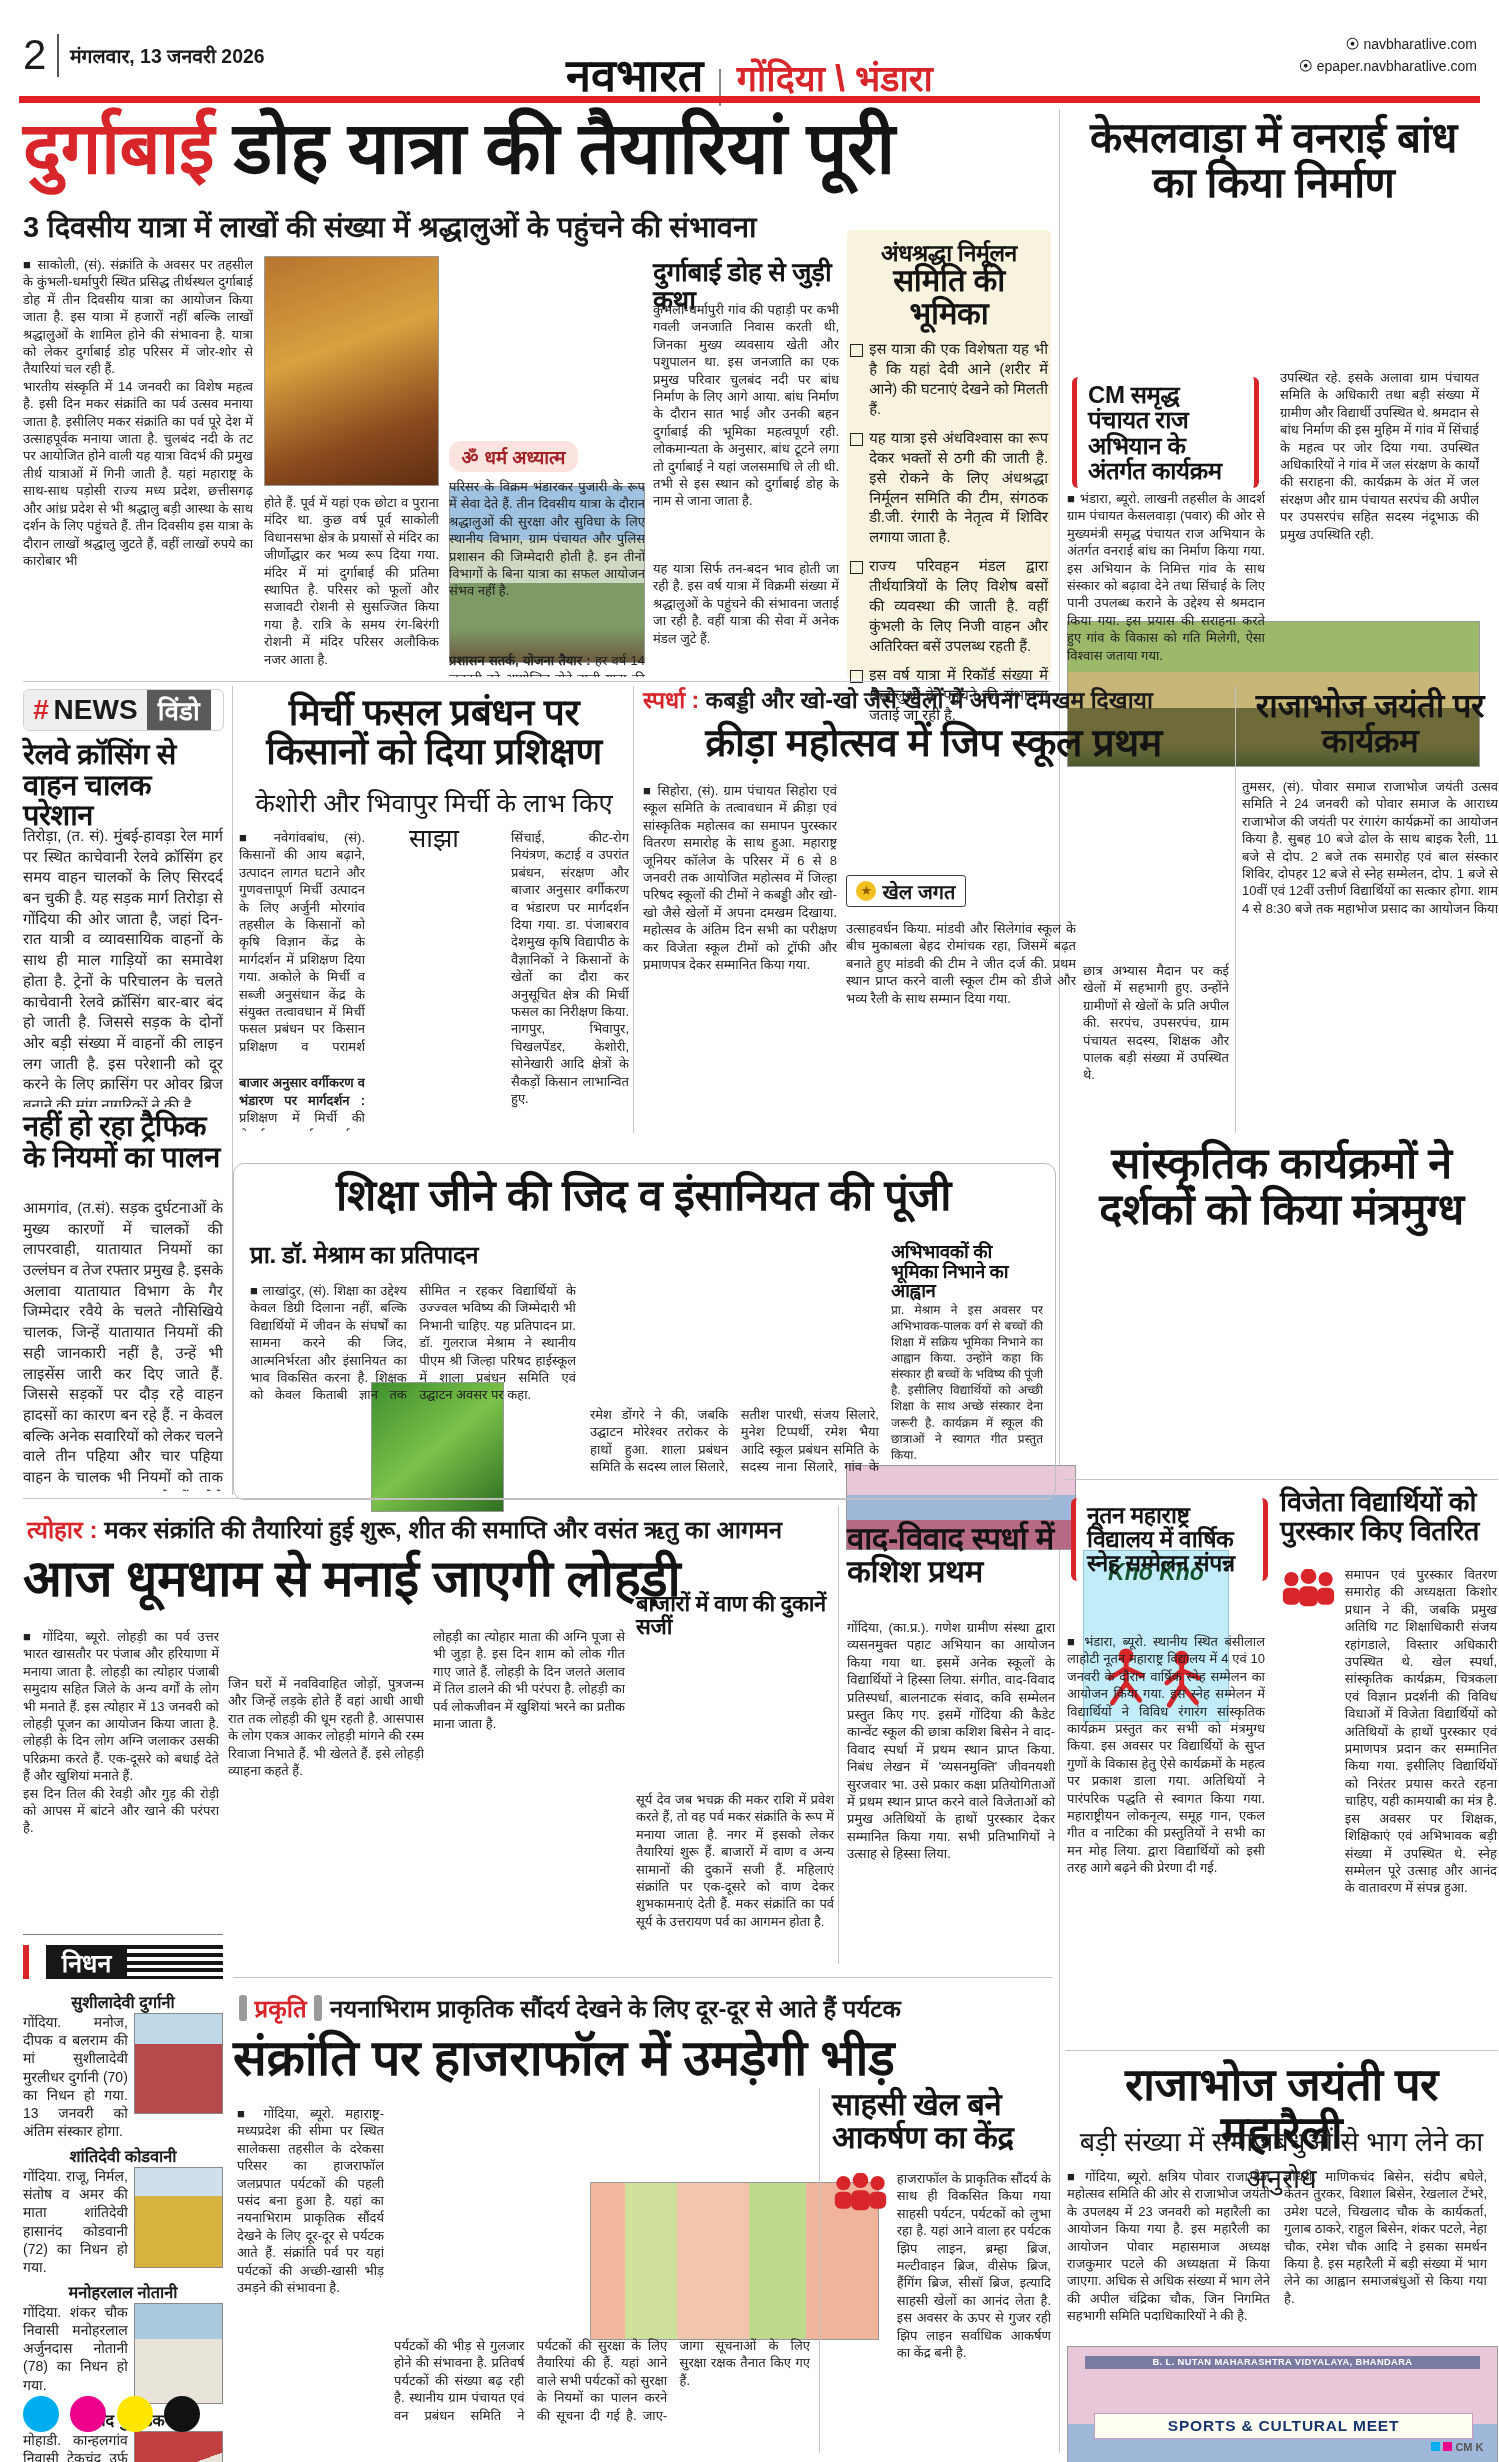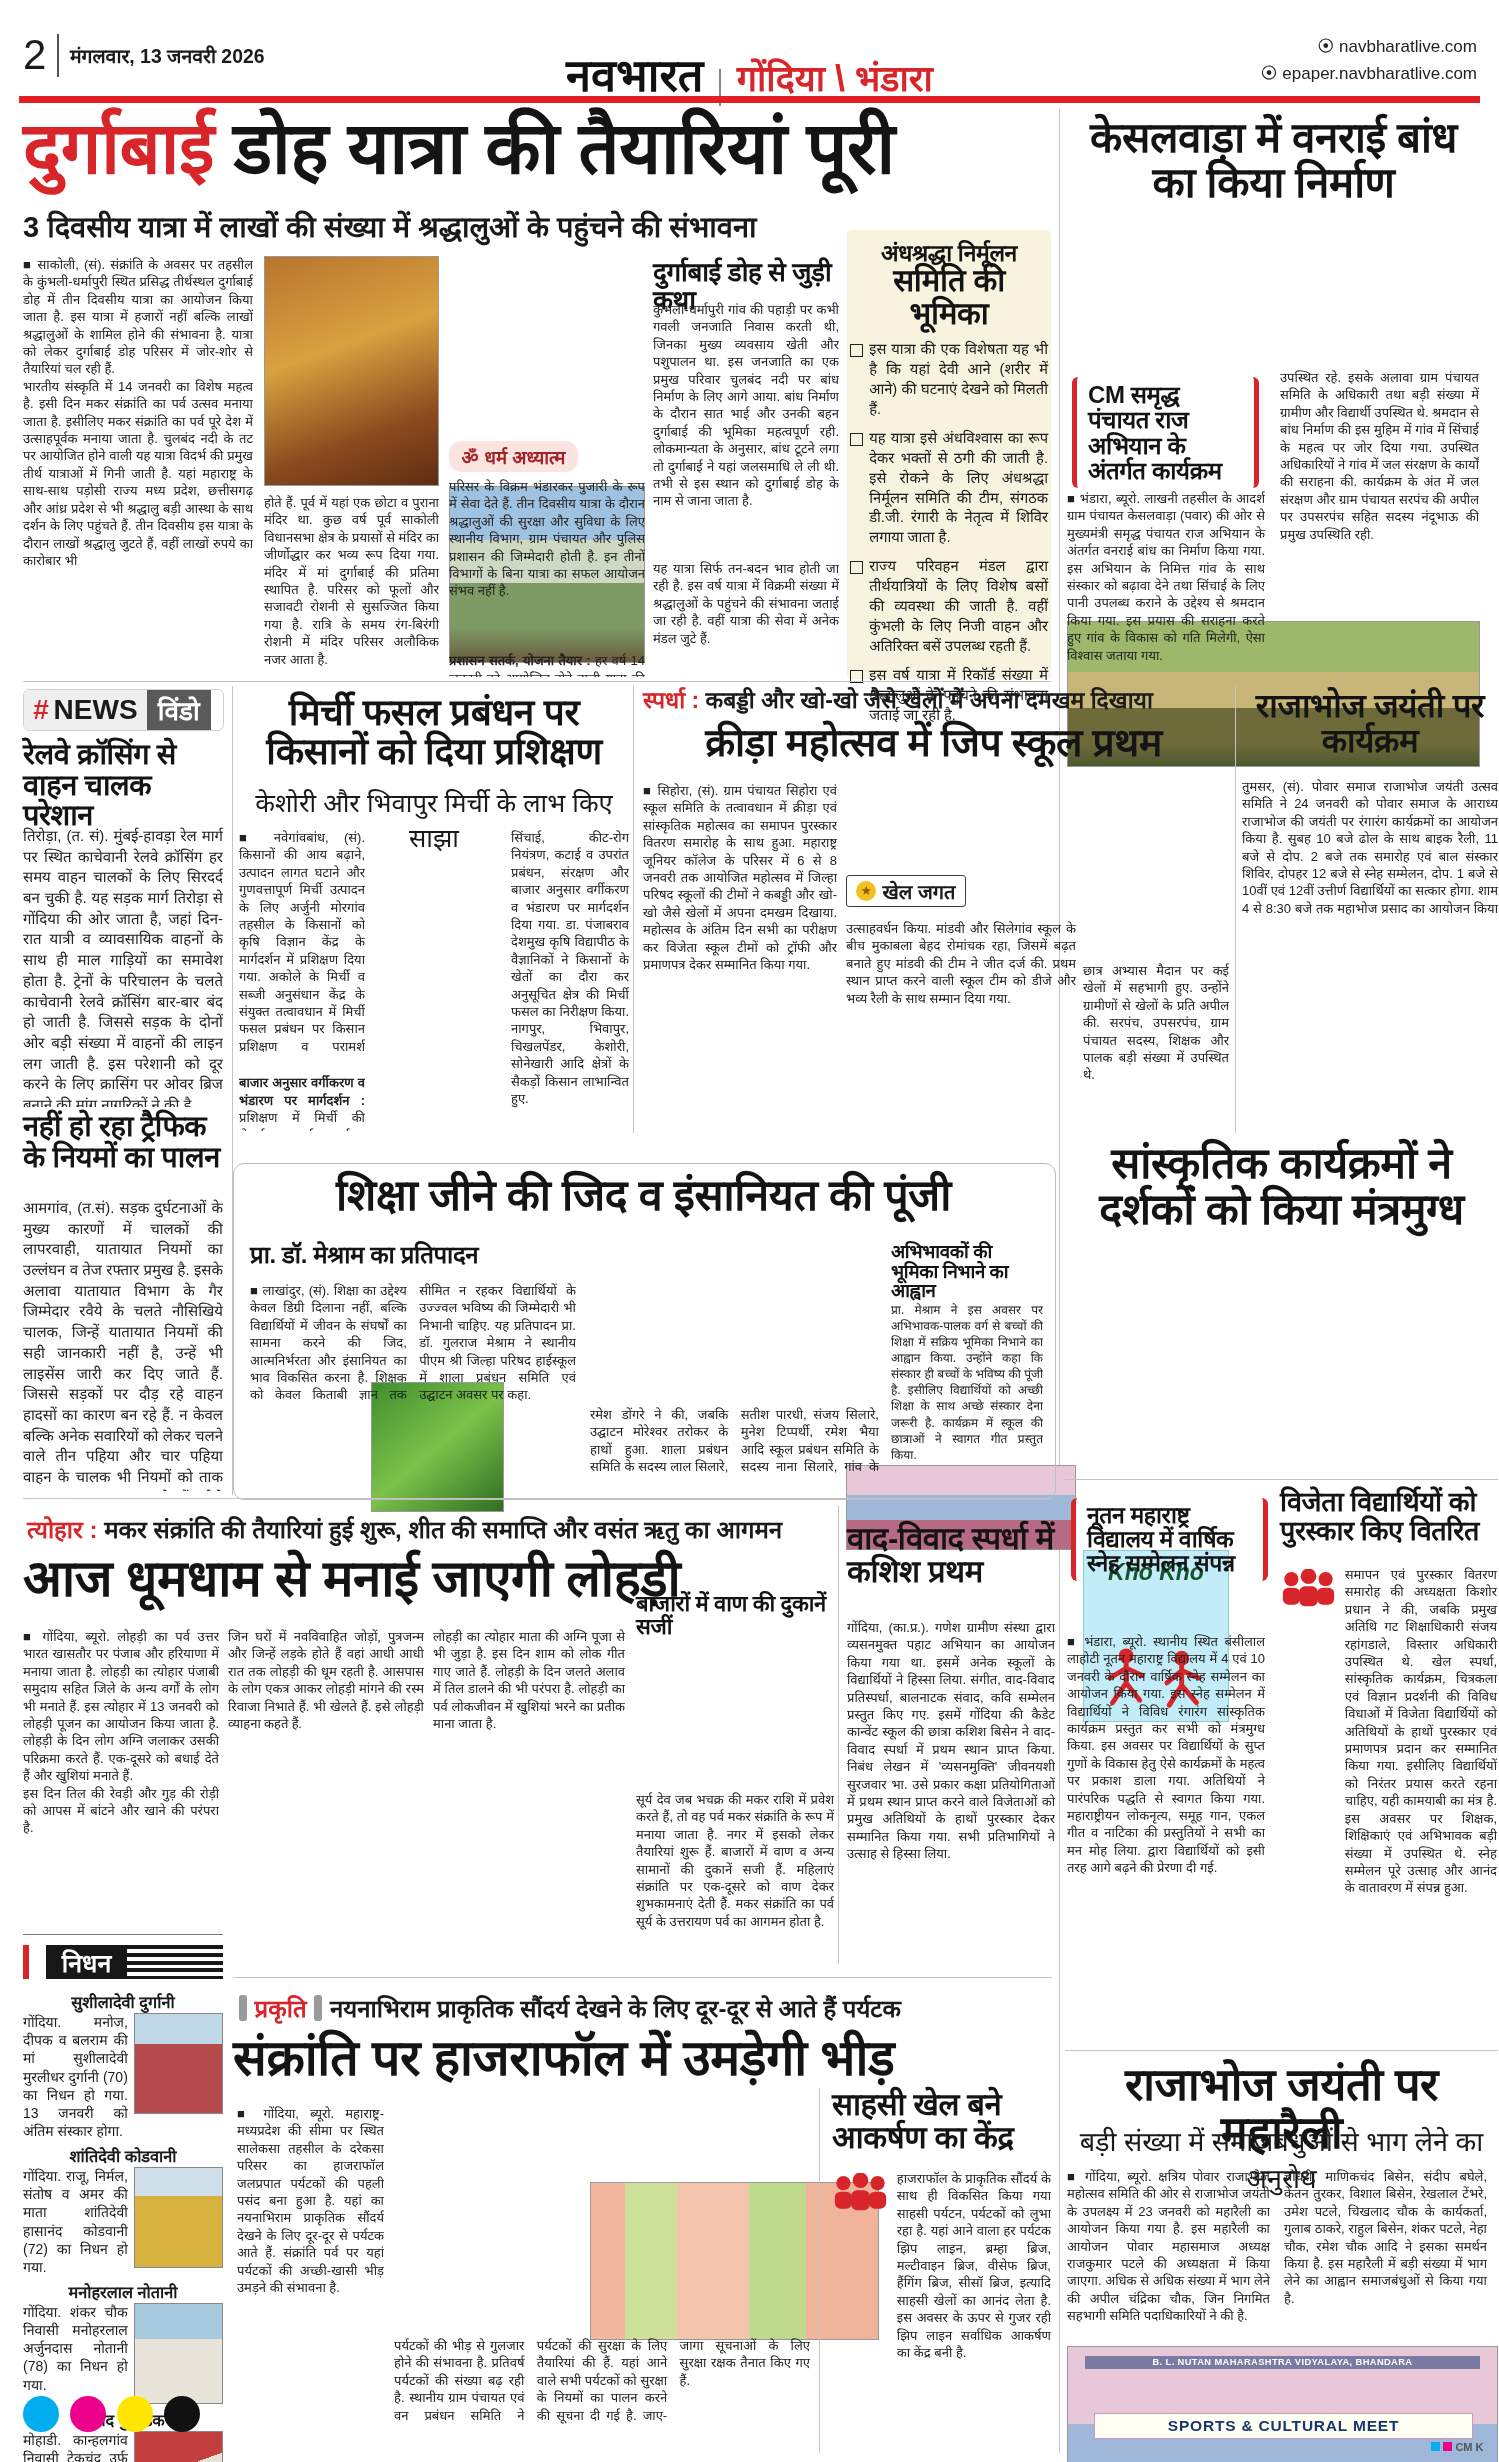--- a/index.html
+++ b/index.html
@@ -60,21 +60,21 @@
   <div class="abs" style="left:23px;top:31px;display:flex;align-items:center;gap:11px;">
     <span style="font-size:42px;font-weight:400;">2</span>
     <span style="width:1.6px;height:43px;background:#555;"></span>
     <span style="font-size:19.4px;font-weight:700;">मंगलवार, 13 जनवरी 2026</span>
   </div>
   <div class="abs" style="left:0;top:43px;width:1499px;text-align:center;">
     <span style="font-size:45px;font-weight:800;color:#111;">नवभारत</span>
     <span style="display:inline-block;width:1.6px;height:37px;background:#888;vertical-align:middle;margin:0 12.4px;"></span>
     <span style="font-size:36px;font-weight:800;color:#d8252a;">गोंदिया \ भंडारा</span>
   </div>
-  <div class="abs" style="right:22px;top:33px;text-align:right;font-size:17px;line-height:1.6;color:#222;">
+  <div class="abs" style="right:22px;top:33px;text-align:right;font-size:14px;line-height:1.6;color:#222;">
     <div><span>⦿</span> <span>navbharatlive.com</span></div>
     <div><span>⦿</span> <span>epaper.navbharatlive.com</span></div>
   </div>
   <div class="abs" style="left:19.4px;top:96px;width:1461px;height:7px;background:#e31e24;"></div>
 
   <div class="abs hl" style="left:23px;top:110px;width:1032px;font-size:72px;">
     <span class="red">दुर्गाबाई</span><span> डोह यात्रा की तैयारियां पूरी</span>
   </div>
   <div class="abs sub" style="left:23px;top:206px;width:819px;font-size:29px;">3 दिवसीय यात्रा में लाखों की संख्या में श्रद्धालुओं के पहुंचने की संभावना</div>
 
@@ -222,21 +222,21 @@
   </div>
 
   <div class="abs hline" style="left:23px;top:1498px;width:1028px;"></div>
   <div class="abs kicker" style="left:27px;top:1512px;width:807px;font-size:24px;">
     <span class="red">त्योहार :</span>
     <span>मकर संक्रांति की तैयारियां हुई शुरू, शीत की समाप्ति और वसंत ऋतु का आगमन</span>
   </div>
   <div class="abs hl" style="left:23px;top:1552px;width:813px;font-size:51px;">आज धूमधाम से मनाई जाएगी लोहड़ी</div>
   <div class="abs body" style="left:23px;top:1628px;width:196px;height:335px;">■ गोंदिया, ब्यूरो. लोहड़ी का पर्व उत्तर भारत खासतौर पर पंजाब और हरियाणा में मनाया जाता है. लोहड़ी का त्योहार पंजाबी समुदाय सहित जिले के अन्य वर्गों के लोग भी मनाते हैं. इस त्योहार में 13 जनवरी को लोहड़ी पूजन का आयोजन किया जाता है. लोहड़ी के दिन लोग अग्नि जलाकर उसकी परिक्रमा करते हैं. एक-दूसरे को बधाई देते हैं और खुशियां मनाते हैं.
 इस दिन तिल की रेवड़ी और गुड़ की रोड़ी को आपस में बांटने और खाने की परंपरा है.</div>
-  <div class="abs body" style="left:228px;top:1628px;width:196px;height:335px;font-family:Liberation Serif, serif;">जिन घरों में नवविवाहित जोड़ों, पुत्रजन्म और जिन्हें लड़के होते हैं वहां आधी आधी रात तक लोहड़ी की धूम रहती है. आसपास के लोग एकत्र आकर लोहड़ी मांगने की रस्म रिवाजा निभाते हैं. भी खेलते हैं. इसे लोहड़ी व्याहना कहते हैं.</div>
+  <div class="abs body" style="left:228px;top:1675px;width:196px;height:335px;">जिन घरों में नवविवाहित जोड़ों, पुत्रजन्म और जिन्हें लड़के होते हैं वहां आधी आधी रात तक लोहड़ी की धूम रहती है. आसपास के लोग एकत्र आकर लोहड़ी मांगने की रस्म रिवाजा निभाते हैं. भी खेलते हैं. इसे लोहड़ी व्याहना कहते हैं.</div>
   <div class="abs body" style="left:433px;top:1628px;width:192px;height:335px;">लोहड़ी का त्योहार माता की अग्नि पूजा से भी जुड़ा है. इस दिन शाम को लोक गीत गाए जाते हैं. लोहड़ी के दिन जलते अलाव में तिल डालने की भी परंपरा है. लोहड़ी का पर्व लोकजीवन में खुशियां भरने का प्रतीक माना जाता है.</div>
   <div class="abs hl" style="left:636px;top:1592px;width:198px;font-size:22px;">बाजारों में वाण की दुकानें सजीं</div>
 
   <div class="abs body" style="left:636px;top:1791px;width:198px;height:172px;">सूर्य देव जब भचक्र की मकर राशि में प्रवेश करते हैं, तो वह पर्व मकर संक्रांति के रूप में मनाया जाता है. नगर में इसको लेकर तैयारियां शुरू हैं. बाजारों में वाण व अन्य सामानों की दुकानें सजी हैं. महिलाएं संक्रांति पर एक-दूसरे को वाण देकर शुभकामनाएं देती हैं. मकर संक्रांति का पर्व सूर्य के उत्तरायण पर्व का आगमन होता है.</div>
 
   <div class="abs vline" style="left:838px;top:1506px;height:458px;"></div>
   <div class="abs hl" style="left:847px;top:1523px;width:208px;font-size:31px;">वाद-विवाद स्पर्धा में कशिश प्रथम</div>
   <div class="abs body" style="left:847px;top:1619px;width:208px;height:345px;">गोंदिया, (का.प्र.). गणेश ग्रामीण संस्था द्वारा व्यसनमुक्त पहाट अभियान का आयोजन किया गया था. इसमें अनेक स्कूलों के विद्यार्थियों ने हिस्सा लिया. संगीत, वाद-विवाद प्रतिस्पर्धा, बालनाटक संवाद, कवि सम्मेलन प्रस्तुत किए गए. इसमें गोंदिया की कैडेट कान्वेंट स्कूल की छात्रा कशिश बिसेन ने वाद-विवाद स्पर्धा में प्रथम स्थान प्राप्त किया. निबंध लेखन में 'व्यसनमुक्ति' जीवनयशी सुरजवार भा. उसे प्रकार कक्षा प्रतियोगिताओं में प्रथम स्थान प्राप्त करने वाले विजेताओं को प्रमुख अतिथियों के हाथों पुरस्कार देकर सम्मानित किया गया. सभी प्रतिभागियों ने उत्साह से हिस्सा लिया.</div>
 
   <div class="abs hline" style="left:23px;top:1934px;width:200px;background:#777;"></div>

